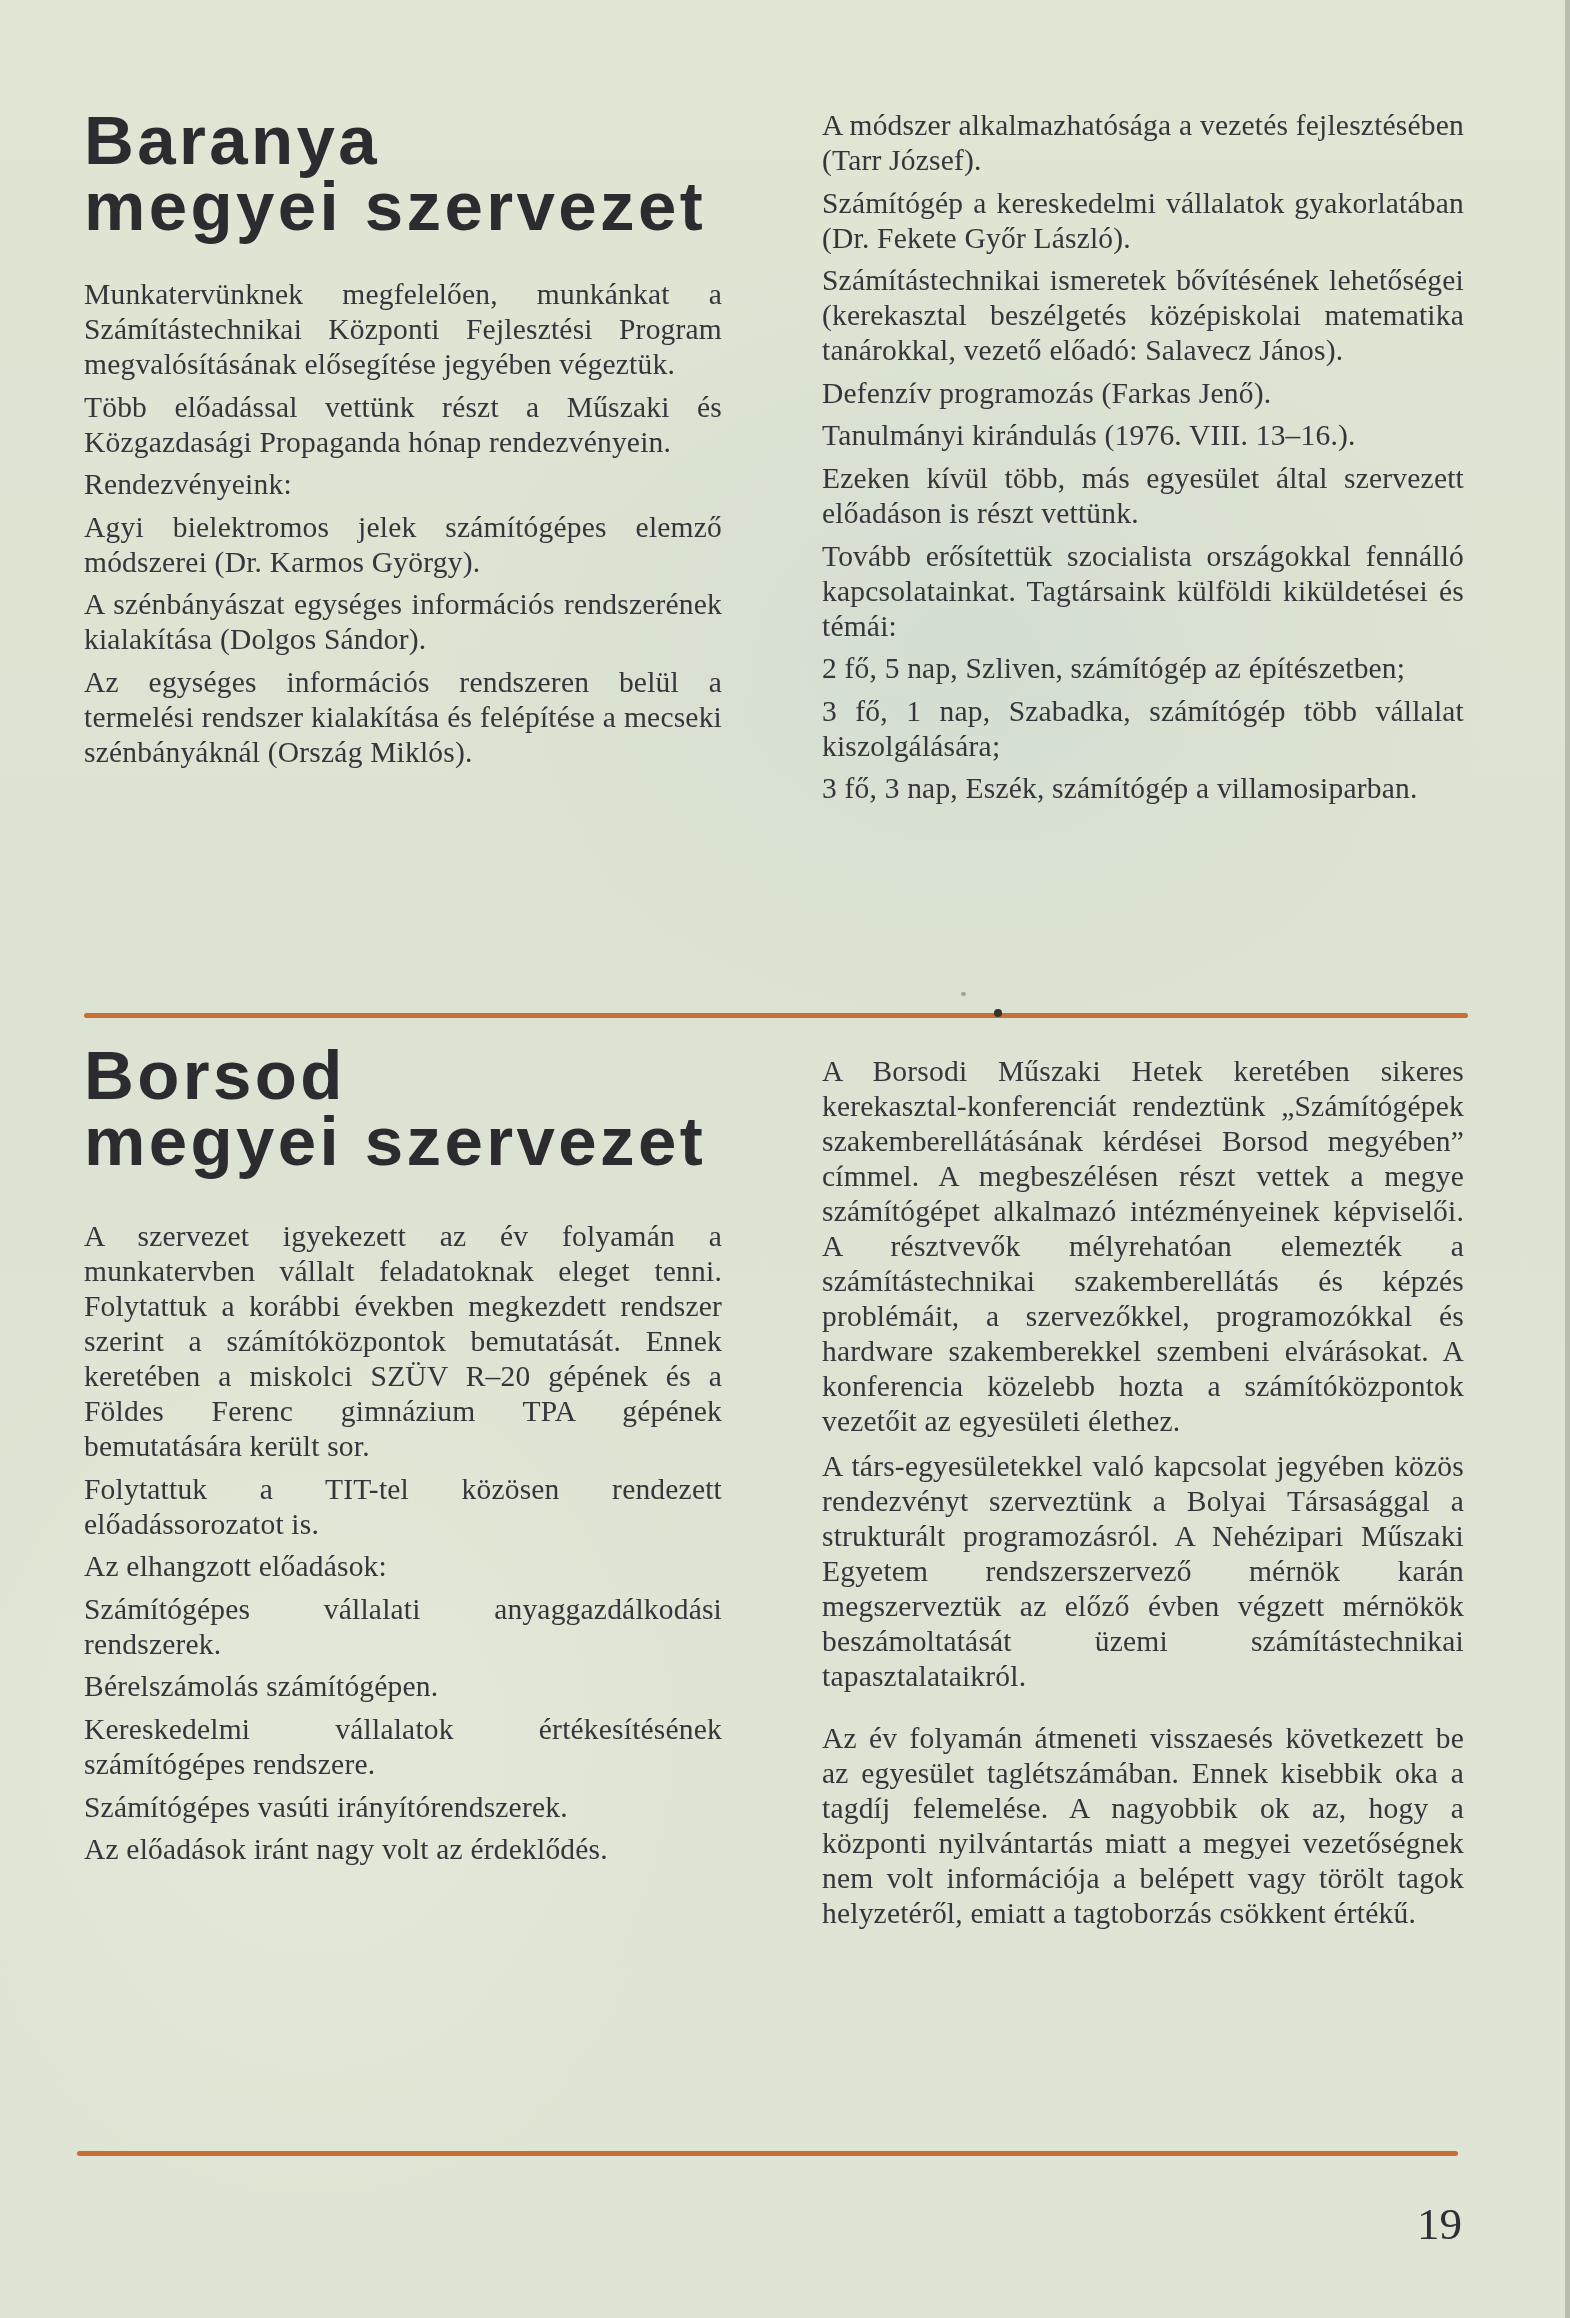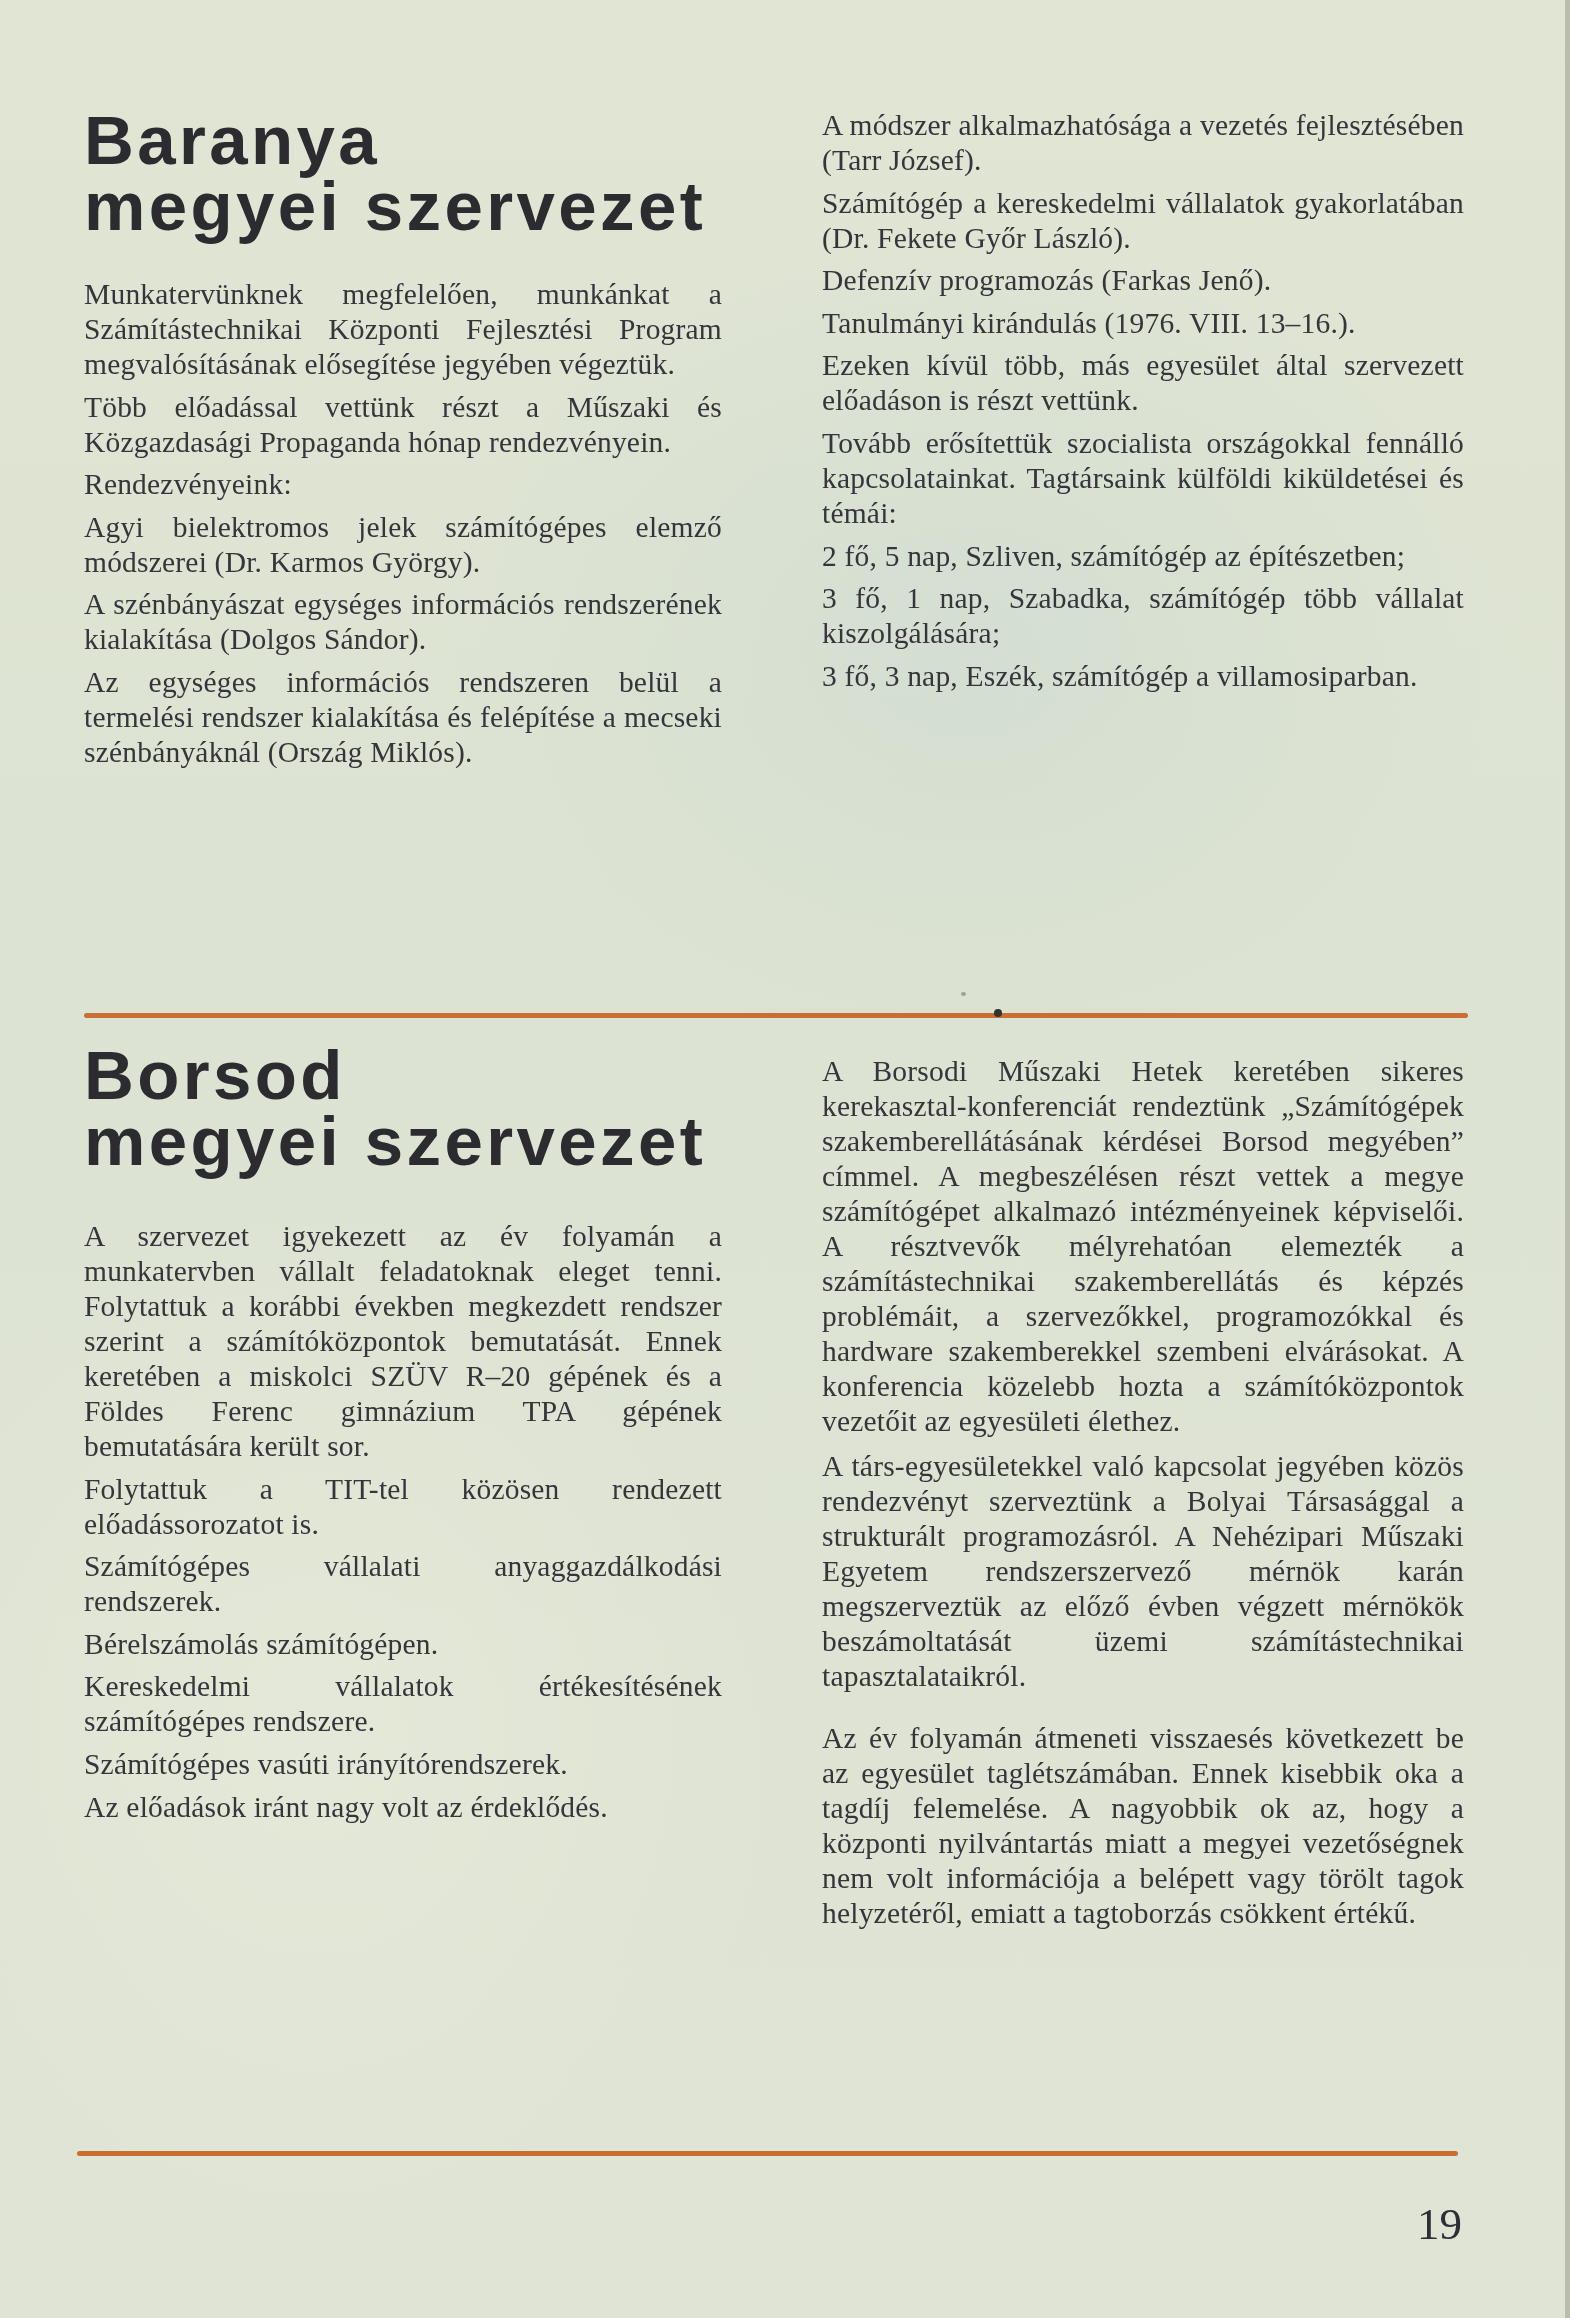--- a/index.html
+++ b/index.html
@@ -80,40 +80,42 @@
     <p>Több előadással vettünk részt a Műszaki és Közgazdasági Propaganda hónap rendezvényein.</p>
     <p>Rendezvényeink:</p>
     <p>Agyi bielektromos jelek számítógépes elemző módszerei (Dr. Karmos György).</p>
     <p>A szénbányászat egységes információs rendszerének kialakítása (Dolgos Sándor).</p>
     <p>Az egységes információs rendszeren belül a termelési rendszer kialakítása és felépítése a mecseki szénbányáknál (Ország Miklós).</p>
   </div>
 
   <div class="col" style="left:822px; top:108px; width:642px;">
     <p>A módszer alkalmazhatósága a vezetés fejlesztésében (Tarr József).</p>
     <p>Számítógép a kereskedelmi vállalatok gyakorlatában (Dr. Fekete Győr László).</p>
+    <p>Számítástechnikai ismeretek bővítésének lehetőségei (kerekasztal beszélgetés középiskolai matematika tanárokkal, vezető előadó: Salavecz János).</p>
     <p>Defenzív programozás (Farkas Jenő).</p>
     <p>Tanulmányi kirándulás (1976. VIII. 13–16.).</p>
     <p>Ezeken kívül több, más egyesület által szervezett előadáson is részt vettünk.</p>
     <p>Tovább erősítettük szocialista országokkal fennálló kapcsolatainkat. Tagtársaink külföldi kiküldetései és témái:</p>
     <p>2 fő, 5 nap, Szliven, számítógép az építészetben;</p>
     <p>3 fő, 1 nap, Szabadka, számítógép több vállalat kiszolgálására;</p>
     <p>3 fő, 3 nap, Eszék, számítógép a villamosiparban.</p>
   </div>
 
   <div class="rule" style="left:84px; top:1013px; width:1384px;"></div>
   <div id="speck"></div>
   <div id="speck2"></div>
 
   <div class="col" style="left:84px; top:1043px; width:638px;">
     <h1 class="title" style="margin-bottom:44px;">
       <span>Borsod</span>
       <span>megyei szervezet</span>
     </h1>
     <p>A szervezet igyekezett az év folyamán a munkatervben vállalt feladatoknak eleget tenni. Folytattuk a korábbi években megkezdett rendszer szerint a számítóközpontok bemutatását. Ennek keretében a miskolci SZÜV R–20 gépének és a Földes Ferenc gimnázium TPA gépének bemutatására került sor.</p>
     <p>Folytattuk a TIT-tel közösen rendezett előadássorozatot is.</p>
+    <p>Az elhangzott előadások:</p>
     <p>Számítógépes vállalati anyaggazdálkodási rendszerek.</p>
     <p>Bérelszámolás számítógépen.</p>
     <p>Kereskedelmi vállalatok értékesítésének számítógépes rendszere.</p>
     <p>Számítógépes vasúti irányítórendszerek.</p>
     <p>Az előadások iránt nagy volt az érdeklődés.</p>
   </div>
 
   <div class="col" style="left:822px; top:1054px; width:642px;">
     <p style="margin-bottom:10px;">A Borsodi Műszaki Hetek keretében sikeres kerekasztal-konferenciát rendeztünk „Számítógépek szakemberellátásának kérdései Borsod megyében” címmel. A megbeszélésen részt vettek a megye számítógépet alkalmazó intézményeinek képviselői. A résztvevők mélyrehatóan elemezték a számítástechnikai szakemberellátás és képzés problémáit, a szervezőkkel, programozókkal és hardware szakemberekkel szembeni elvárásokat. A konferencia közelebb hozta a számítóközpontok vezetőit az egyesületi élethez.</p>
     <p style="margin-bottom:27px;">A társ-egyesületekkel való kapcsolat jegyében közös rendezvényt szerveztünk a Bolyai Társasággal a strukturált programozásról. A Nehézipari Műszaki Egyetem rendszerszervező mérnök karán megszerveztük az előző évben végzett mérnökök beszámoltatását üzemi számítástechnikai tapasztalataikról.</p>

